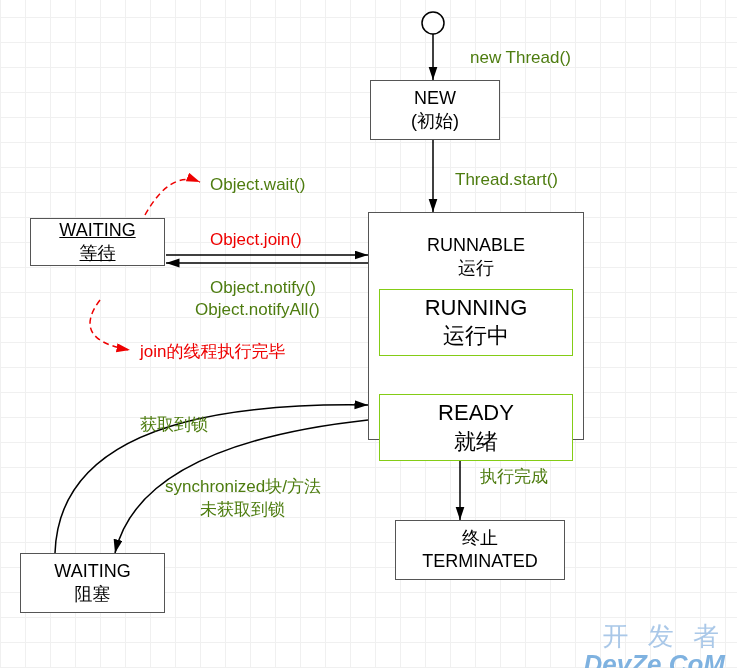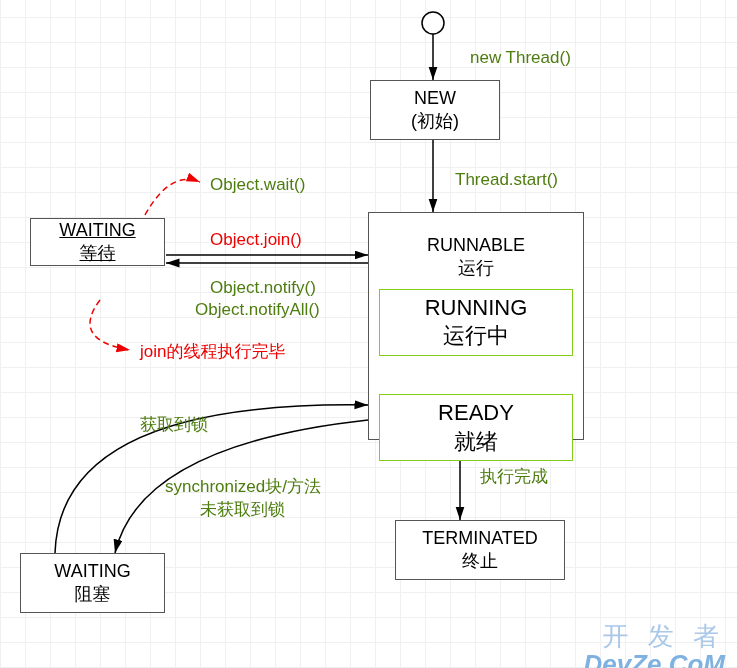--- a/index.html
+++ b/index.html
@@ -97,22 +97,22 @@
   <div>WAITING</div>
   <div>等待</div>
 </div>
 
 <div class="node" style="left:20px; top:553px; width:145px; height:60px;">
   <div>WAITING</div>
   <div>阻塞</div>
 </div>
 
 <div class="node" style="left:395px; top:520px; width:170px; height:60px;">
+  <div>终止</div>
   <div>TERMINATED</div>
-  <div>终止</div>
 </div>
 
 <div class="label" style="left:470px; top:48px;">new Thread()</div>
 <div class="label" style="left:455px; top:170px;">Thread.start()</div>
 <div class="label" style="left:210px; top:175px;">Object.wait()</div>
 <div class="label red" style="left:210px; top:230px;">Object.join()</div>
 <div class="label" style="left:210px; top:278px;">Object.notify()</div>
 <div class="label" style="left:195px; top:300px;">Object.notifyAll()</div>
 <div class="label red" style="left:140px; top:340px;">join的线程执行完毕</div>
 <div class="label" style="left:140px; top:413px;">获取到锁</div>

